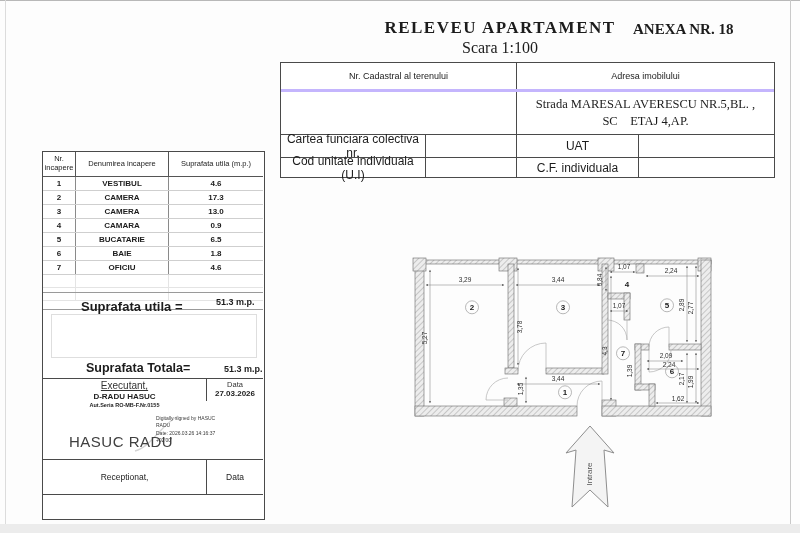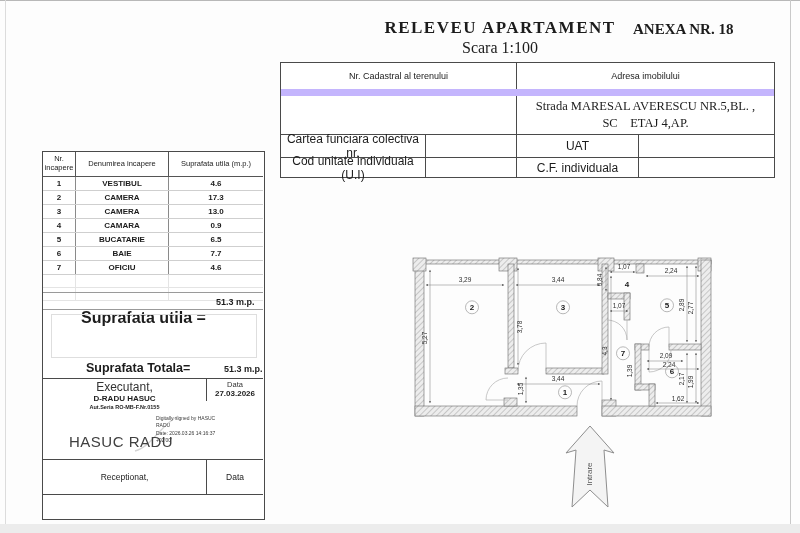--- a/index.html
+++ b/index.html
@@ -15,21 +15,21 @@
   
   .title-wrap{left:330px;top:18px;width:340px;text-align:center;}
   .title-main{font-family:"Liberation Serif",serif;font-weight:bold;font-size:17px;letter-spacing:1.5px;}
   .title-scale{font-family:"Liberation Serif",serif;font-size:16px;margin-top:1px;}
   .annex{left:633px;top:21px;font-family:"Liberation Serif",serif;font-weight:bold;font-size:15px;}
 
   
   .itable{left:280px;top:62px;width:495px;height:116px;border:1.5px solid #4a4a4a;box-sizing:border-box;background:#fff;}
   .itable .row{display:flex;box-sizing:border-box;}
   .it-r1{height:26px;}
-  .it-r2{height:45px;border-top:7px solid #c4b5fd;}
+  .it-r2{height:45px;border-top:3px solid #c4b5fd;}
   .it-r3{height:23px;border-top:1px solid #4a4a4a;}
   .it-r4{height:21px;border-top:1px solid #4a4a4a;}
   .cell{box-sizing:border-box;display:flex;align-items:center;justify-content:center;text-align:center;}
   .br{border-right:1px solid #4a4a4a;}
   .w236{width:236px;}.w145{width:145px;}.w91{width:91px;}.w122{width:122px;}.fx{flex:1;}
   .h9{font-size:9px;}
   .addr{flex:1;flex-direction:column;justify-content:center;font-family:"Liberation Serif",serif;font-size:12.5px;line-height:1.35;}
   .addr .pre{white-space:pre;}
   .lbl8{font-size:12px;}
   .uatval{font-size:11px;font-weight:bold;}
@@ -42,30 +42,30 @@
   .cw1{width:33px;}.cw2{width:93px;}.cw3{flex:1;}
   .vb{border-right:1px solid #555;}
   .lt-row{display:flex;height:13px;border-bottom:1px solid #cfcfcf;}
   .lt-row .rc{display:flex;align-items:center;justify-content:center;font-weight:bold;font-size:8px;box-sizing:border-box;}
   .lt-row .vbl{border-right:1px solid #8a8a8a;}
   .rows-wrap{top:25px;}
   .faintrow{display:flex;height:12px;border-bottom:1px solid #e4e4e4;}
   .faintrow .rc{box-sizing:border-box;}
   .faintrow .vbl{border-right:1px solid #e4e4e4;}
   .useful-row{top:140px;height:18px;border-top:1px solid #9a9a9a;border-bottom:1px solid #9a9a9a;}
-  .useful-label{position:absolute;left:38px;top:16px;font-weight:bold;font-size:16px;}
+  .useful-label{position:absolute;left:38px;top:6px;font-weight:bold;font-size:13px;}
   .useful-value{position:absolute;left:173px;top:4px;font-weight:bold;font-size:9px;}
   .empty-zone{top:158px;height:51px;}
   .faint-box{position:absolute;left:8px;top:4px;width:204px;height:42px;border:1px solid #dedede;}
   .total-row{top:209px;height:17px;}
   .total-label{position:absolute;left:43px;top:0px;font-weight:bold;font-size:12.5px;}
   .total-value{position:absolute;left:181px;top:3px;font-weight:bold;font-size:9px;}
   .exec-row{top:226px;height:23px;border-top:1px solid #4a4a4a;display:flex;width:220px;}
   .exec-left{width:163px;text-align:center;line-height:1.2;padding-top:1px;}
-  .exec-label{font-size:12px;color:#333;}
+  .exec-label{font-size:10px;color:#333;text-decoration:underline;}
   .exec-name{font-size:8px;font-weight:bold;}
   .exec-auth{font-size:5.5px;font-weight:bold;}
   .exec-right{flex:1;border-left:1px solid #4a4a4a;text-align:center;padding-top:1px;}
   .exec-datelabel{font-size:7.5px;color:#333;}
   .exec-dateval{font-size:8px;font-weight:bold;}
   .sig-zone{top:249px;height:58px;}
   .sig-name{position:absolute;left:26px;top:32px;font-size:15px;color:#404040;letter-spacing:0.5px;}
   .sig-digital{position:absolute;left:113px;top:14px;font-size:5px;line-height:1.45;color:#3a3a3a;}
   .recv-row{top:307px;height:36px;border-top:1px solid #4a4a4a;border-bottom:1px solid #4a4a4a;display:flex;width:220px;}
   .recv-left{width:163px;display:flex;align-items:center;justify-content:center;font-size:8.5px;}
@@ -147,21 +147,21 @@
         <div class="rc cw3">0.9</div>
       </div>
     <div class="lt-row">
         <div class="rc cw1 vbl">5</div>
         <div class="rc cw2 vbl">BUCATARIE</div>
         <div class="rc cw3">6.5</div>
       </div>
     <div class="lt-row">
         <div class="rc cw1 vbl">6</div>
         <div class="rc cw2 vbl">BAIE</div>
-        <div class="rc cw3">7.7</div>
+        <div class="rc cw3">1.8</div>
       </div>
     <div class="lt-row">
         <div class="rc cw1 vbl">7</div>
         <div class="rc cw2 vbl">OFICIU</div>
         <div class="rc cw3">4.6</div>
       </div>
     <div class="faintrow">
         <div class="rc cw1 vbl"></div>
         <div class="rc cw2 vbl"></div>
         <div class="rc cw3"></div>

